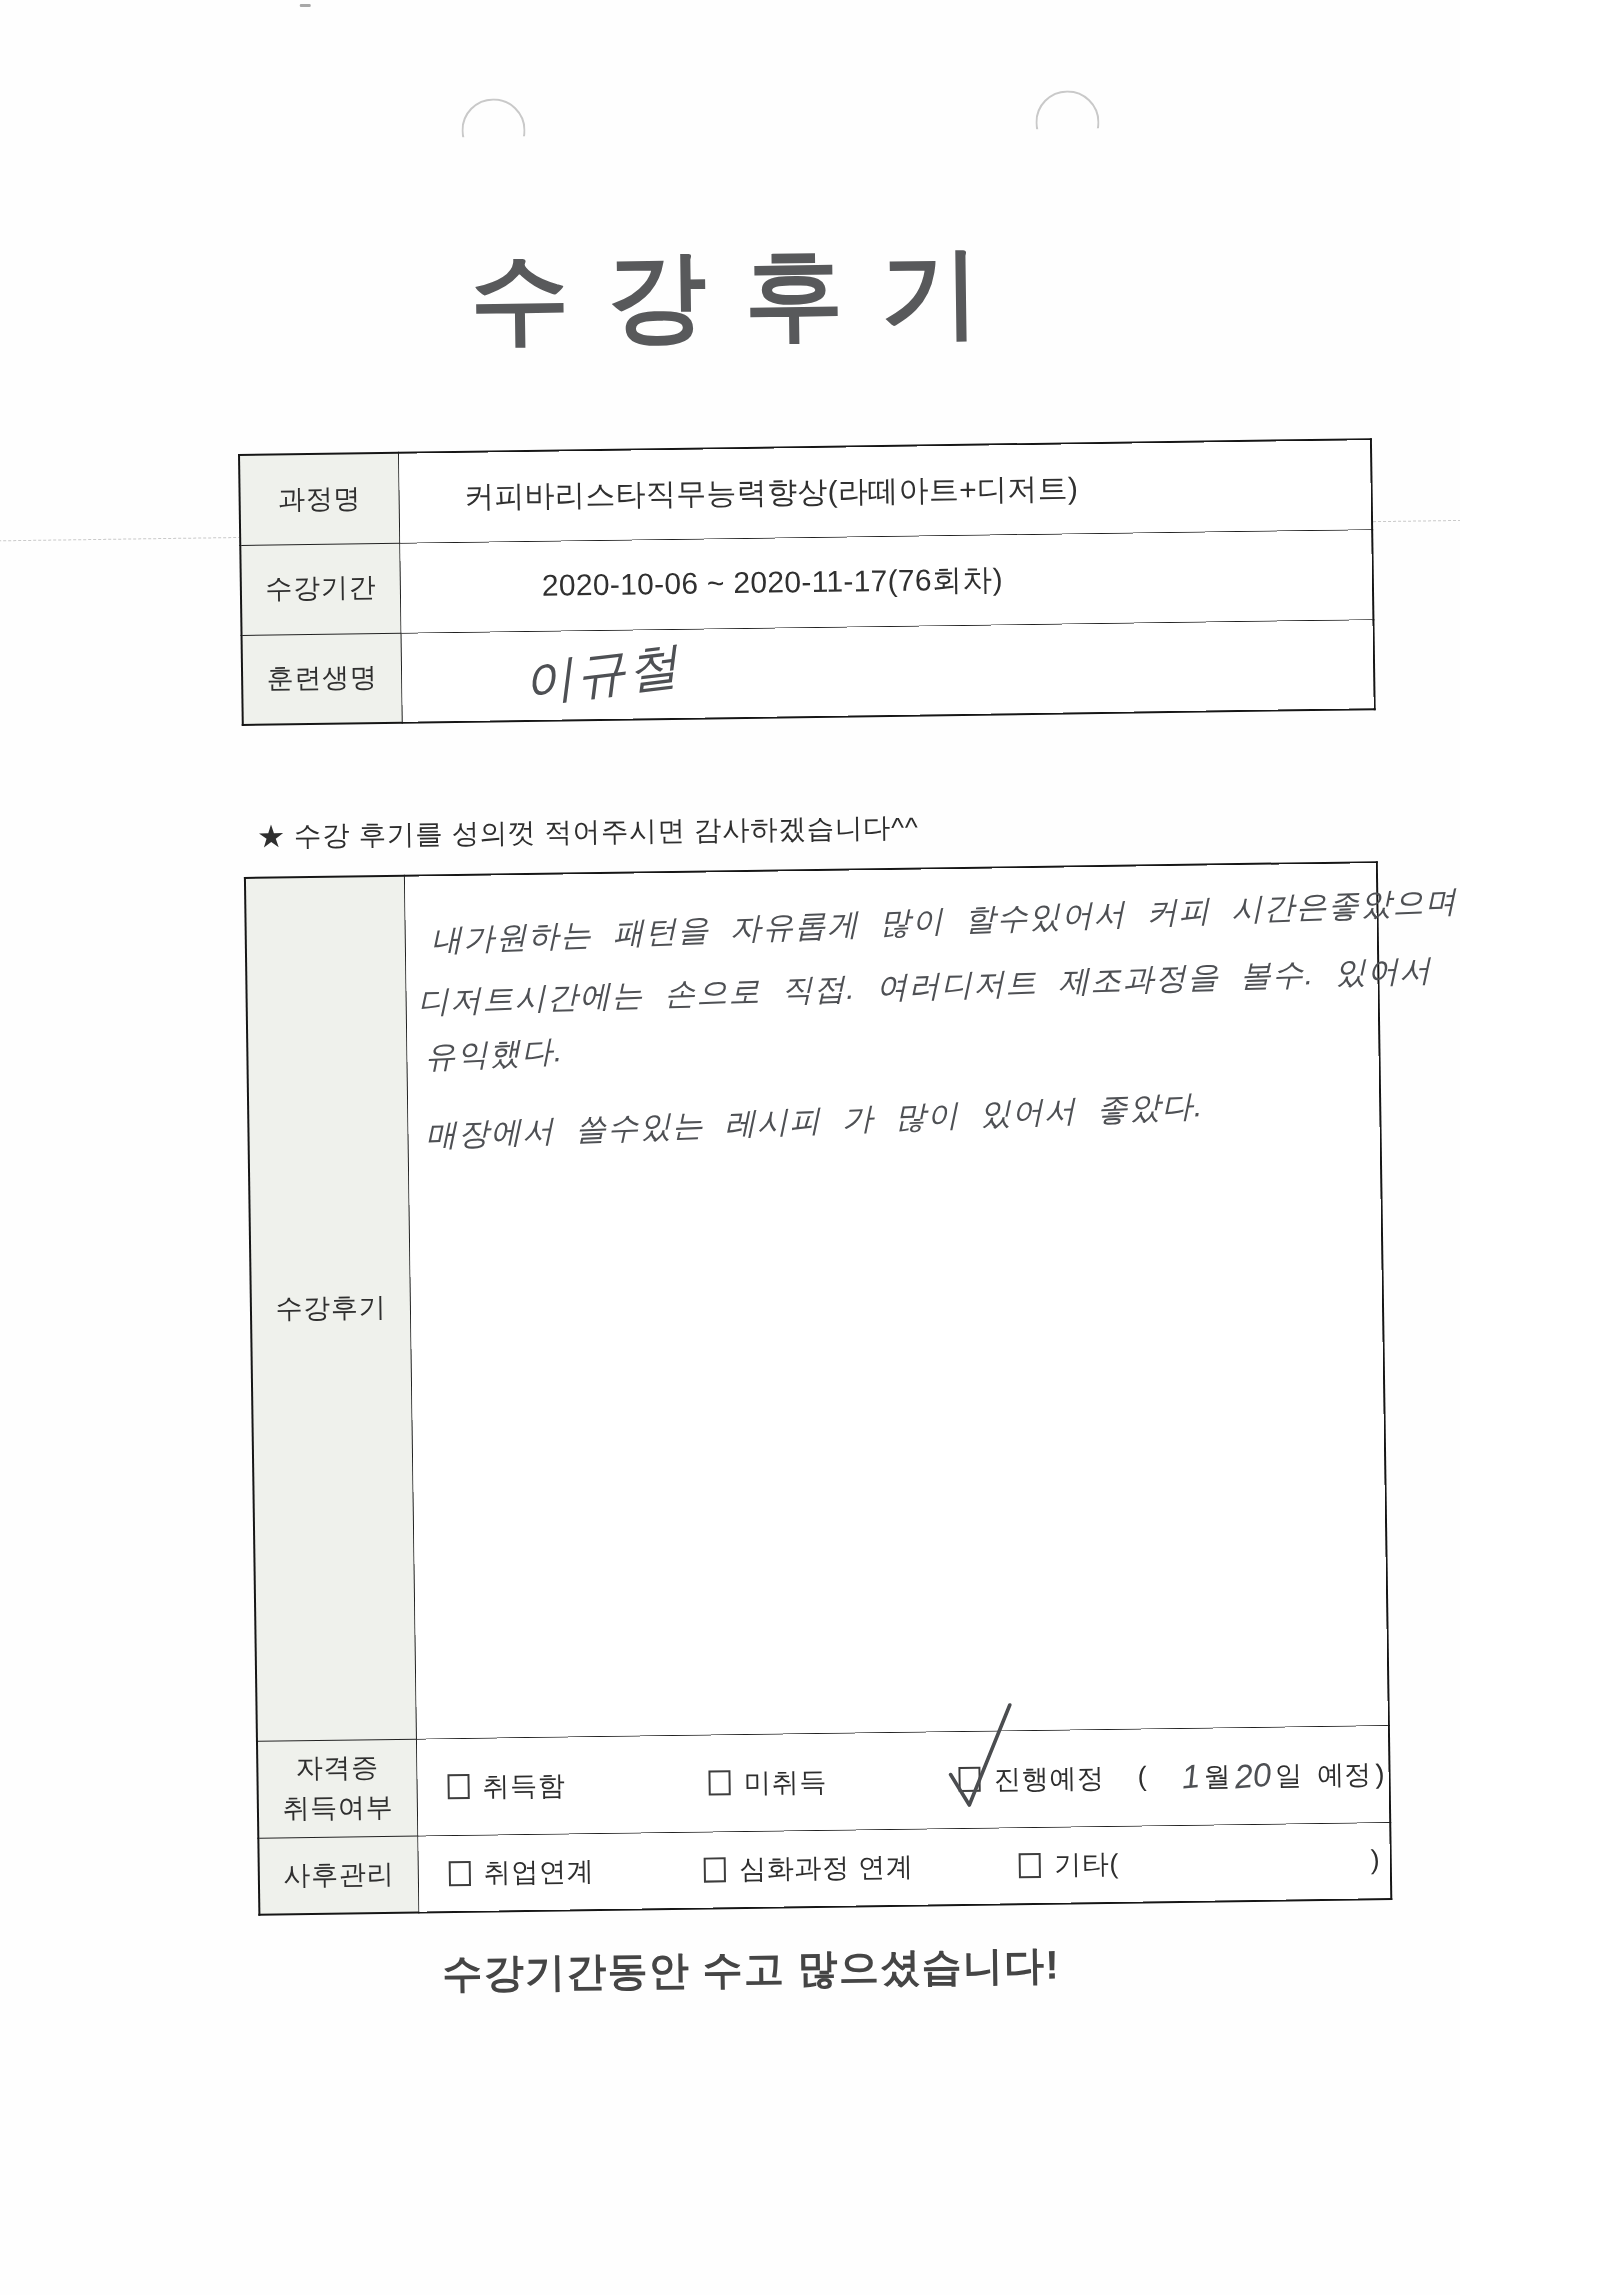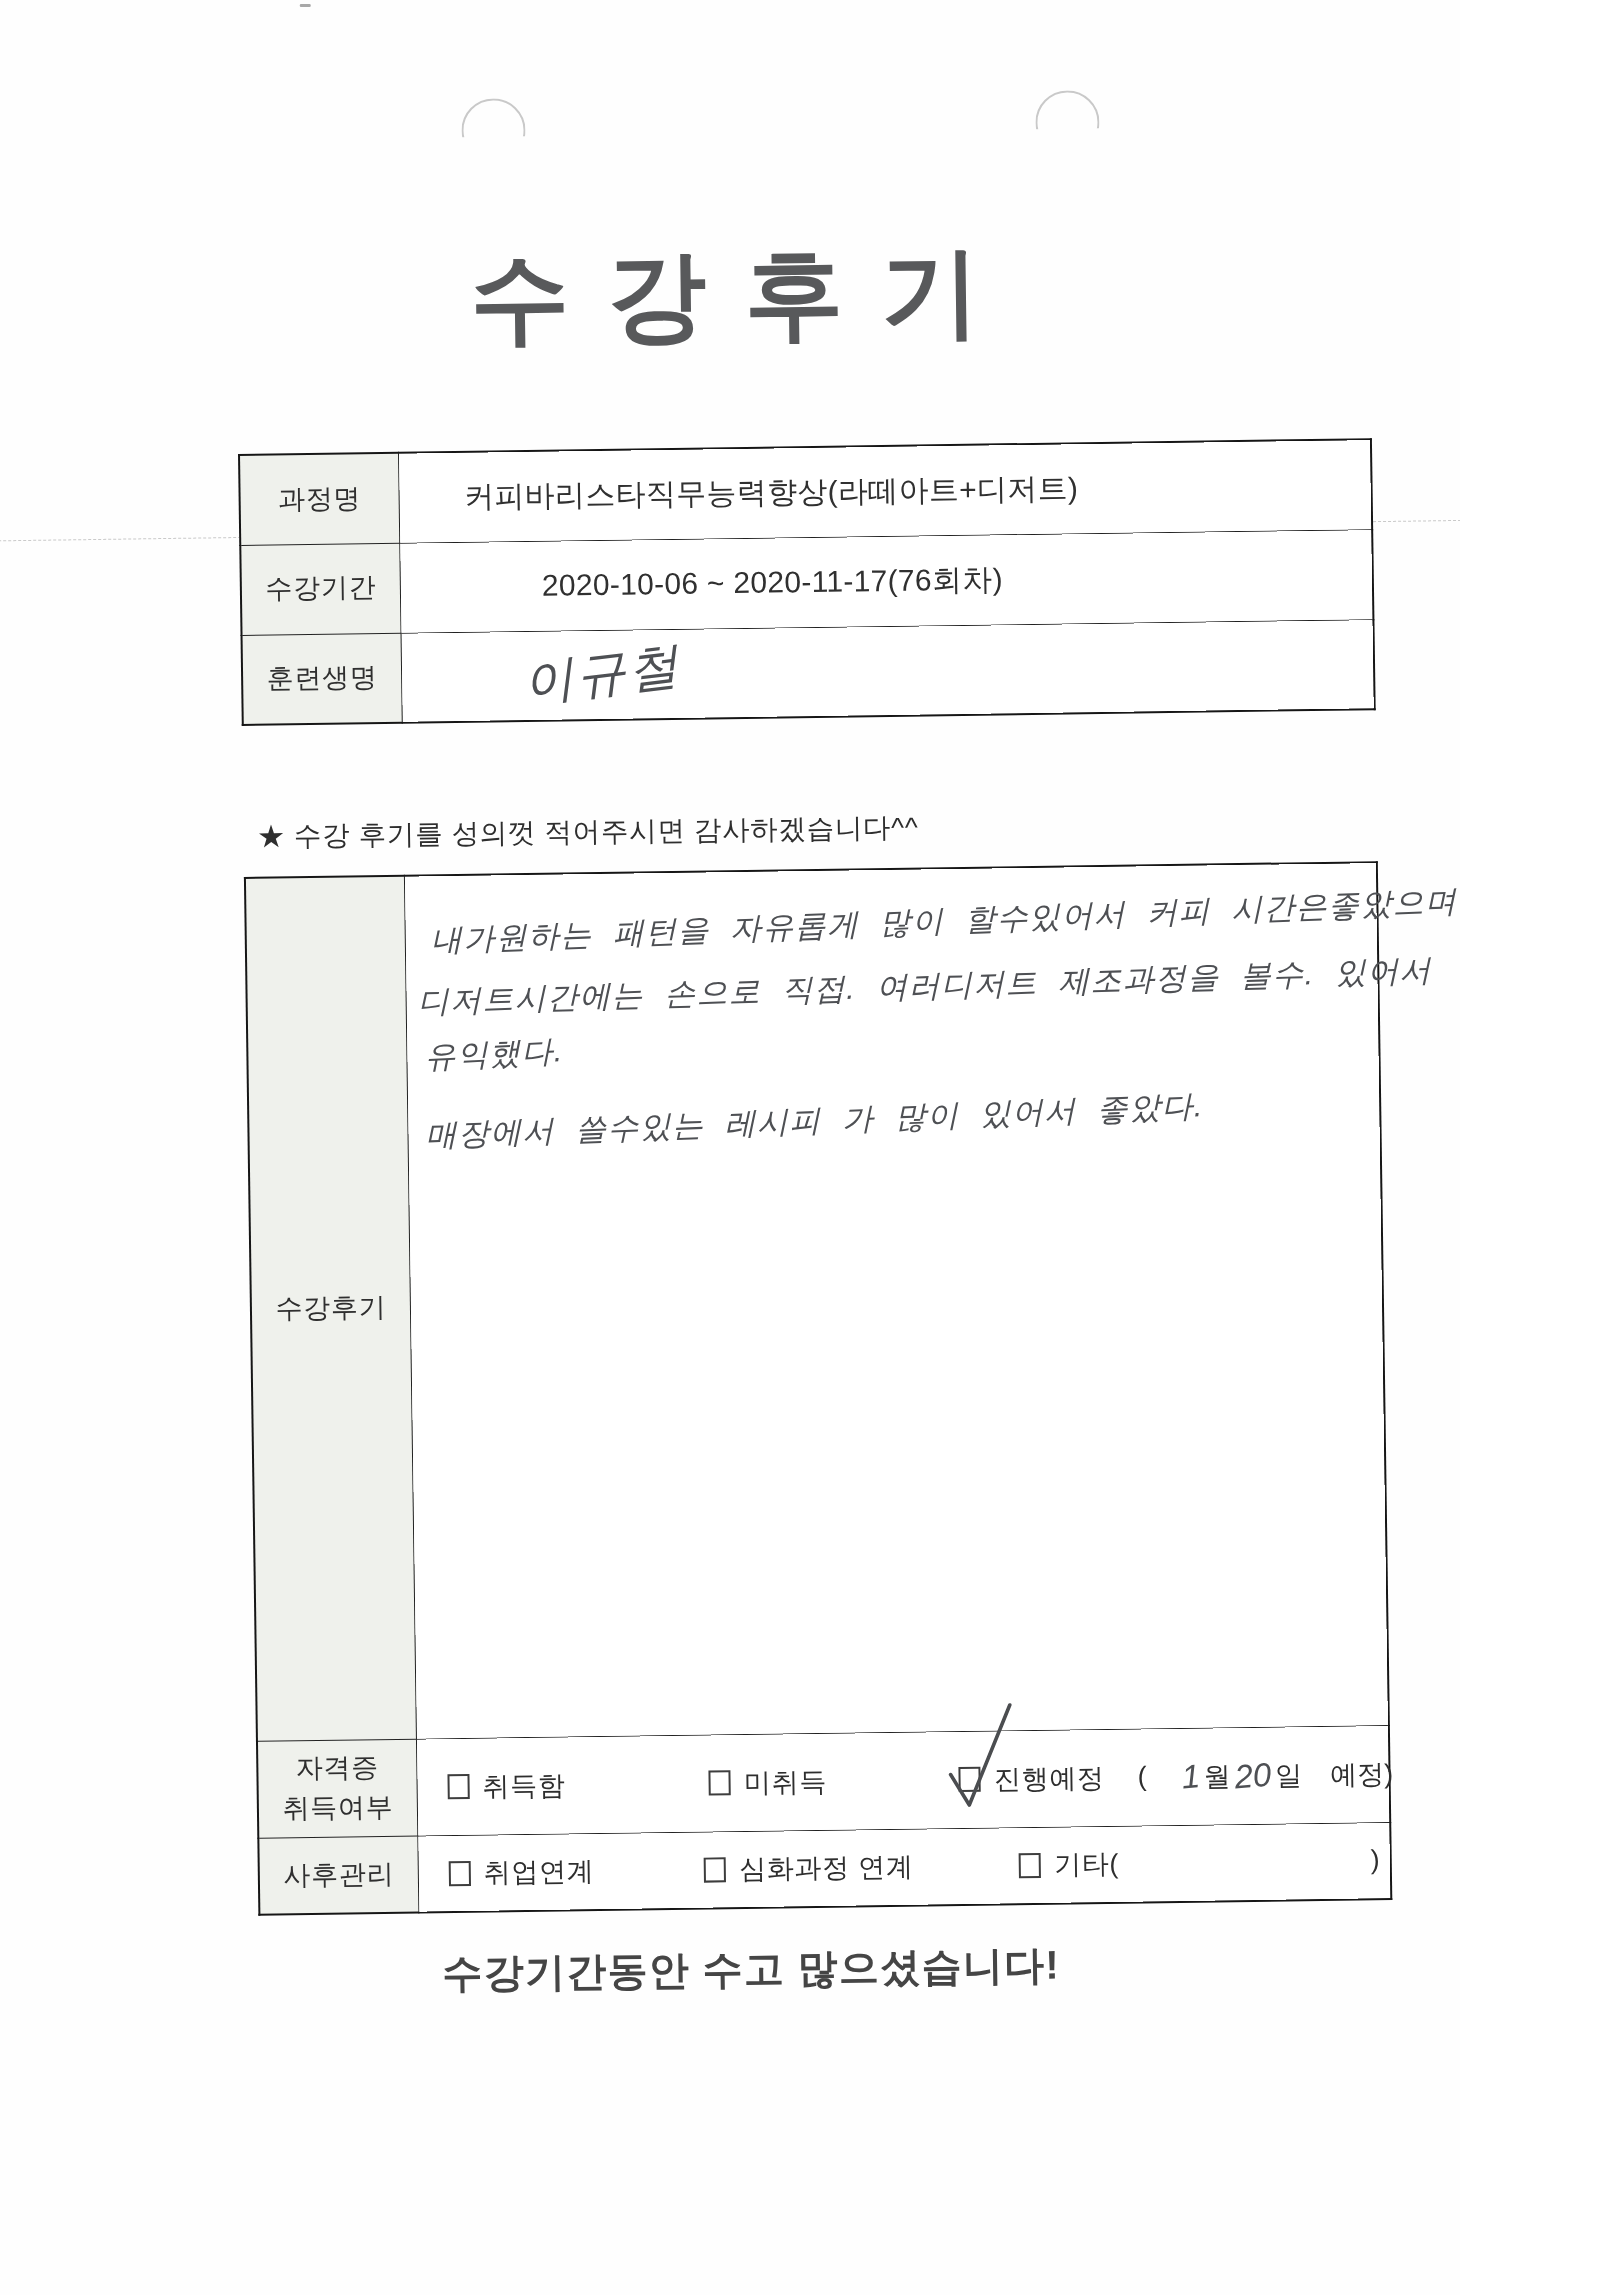--- a/index.html
+++ b/index.html
@@ -86,21 +86,21 @@
   .cert-opt-1{left:29.5px;}
   .cert-opt-2{left:291px;}
   .cert-opt-3{left:541px;}
   .schedule{
     position:absolute;left:720px;top:50%;transform:translateY(-50%);
     display:flex;align-items:center;white-space:nowrap;
     font-size:27px;color:#2e2e2e;
   }
   .schedule .open-paren{margin-right:31px;}
   .schedule .hand-digit{font-size:33px;margin:0 3.9px;transform:rotate(-4deg);}
-  .schedule .tail{margin-left:28px;}
+  .schedule .tail{margin-left:15px;font-family:Liberation Mono, monospace;}
   .follow-opt-1{left:29.5px;}
   .follow-opt-2{left:285px;}
   .follow-opt-3{left:600px;}
   .close-paren{
     position:absolute;left:952px;top:50%;transform:translateY(-50%);
     font-size:27px;color:#2e2e2e;
   }
   .checkmark-svg{
     position:absolute;left:520px;top:-33px;width:85px;height:118px;
     z-index:3;pointer-events:none;

